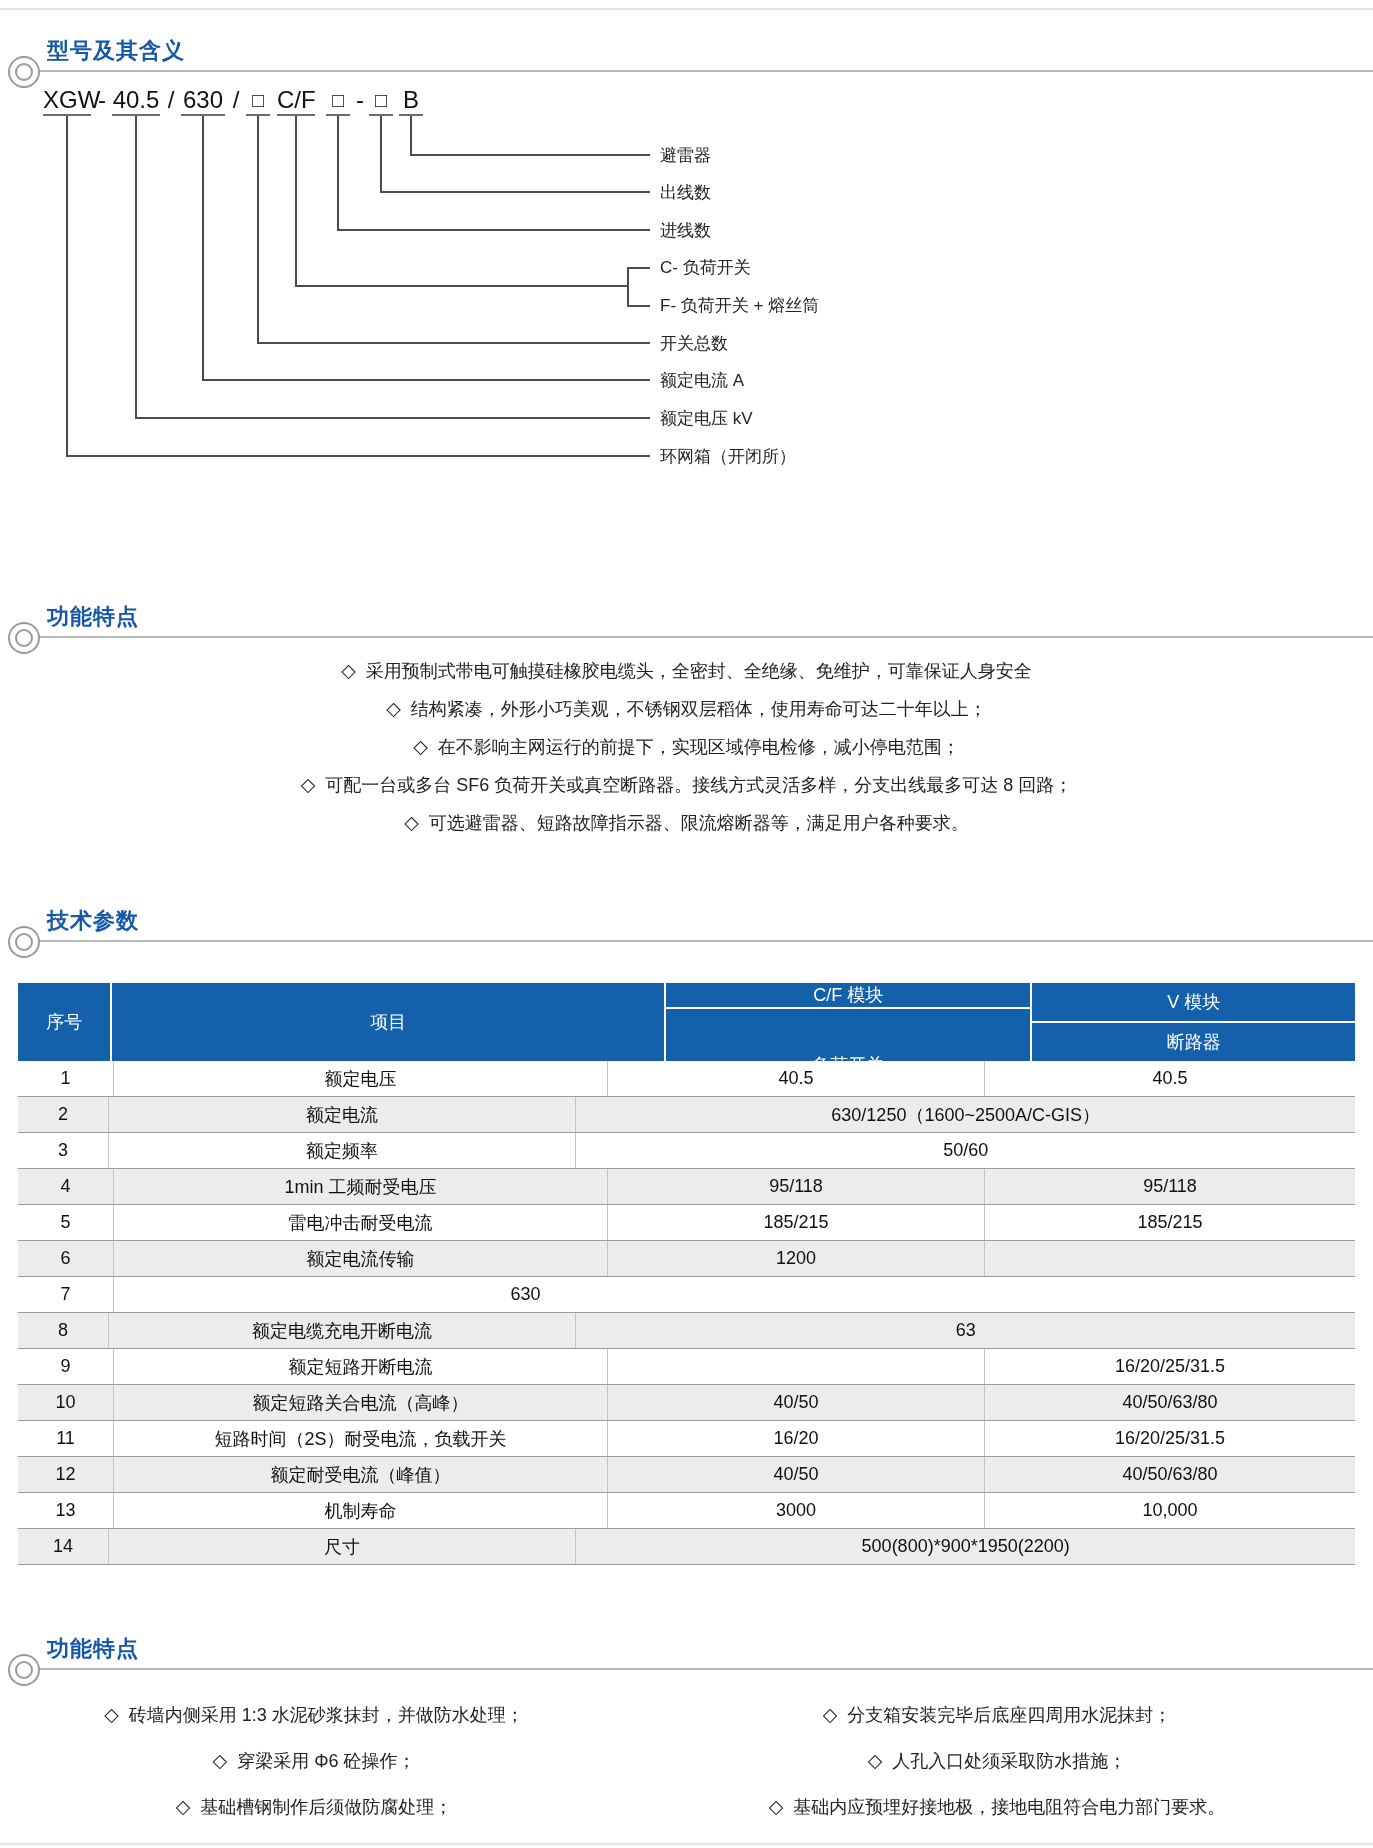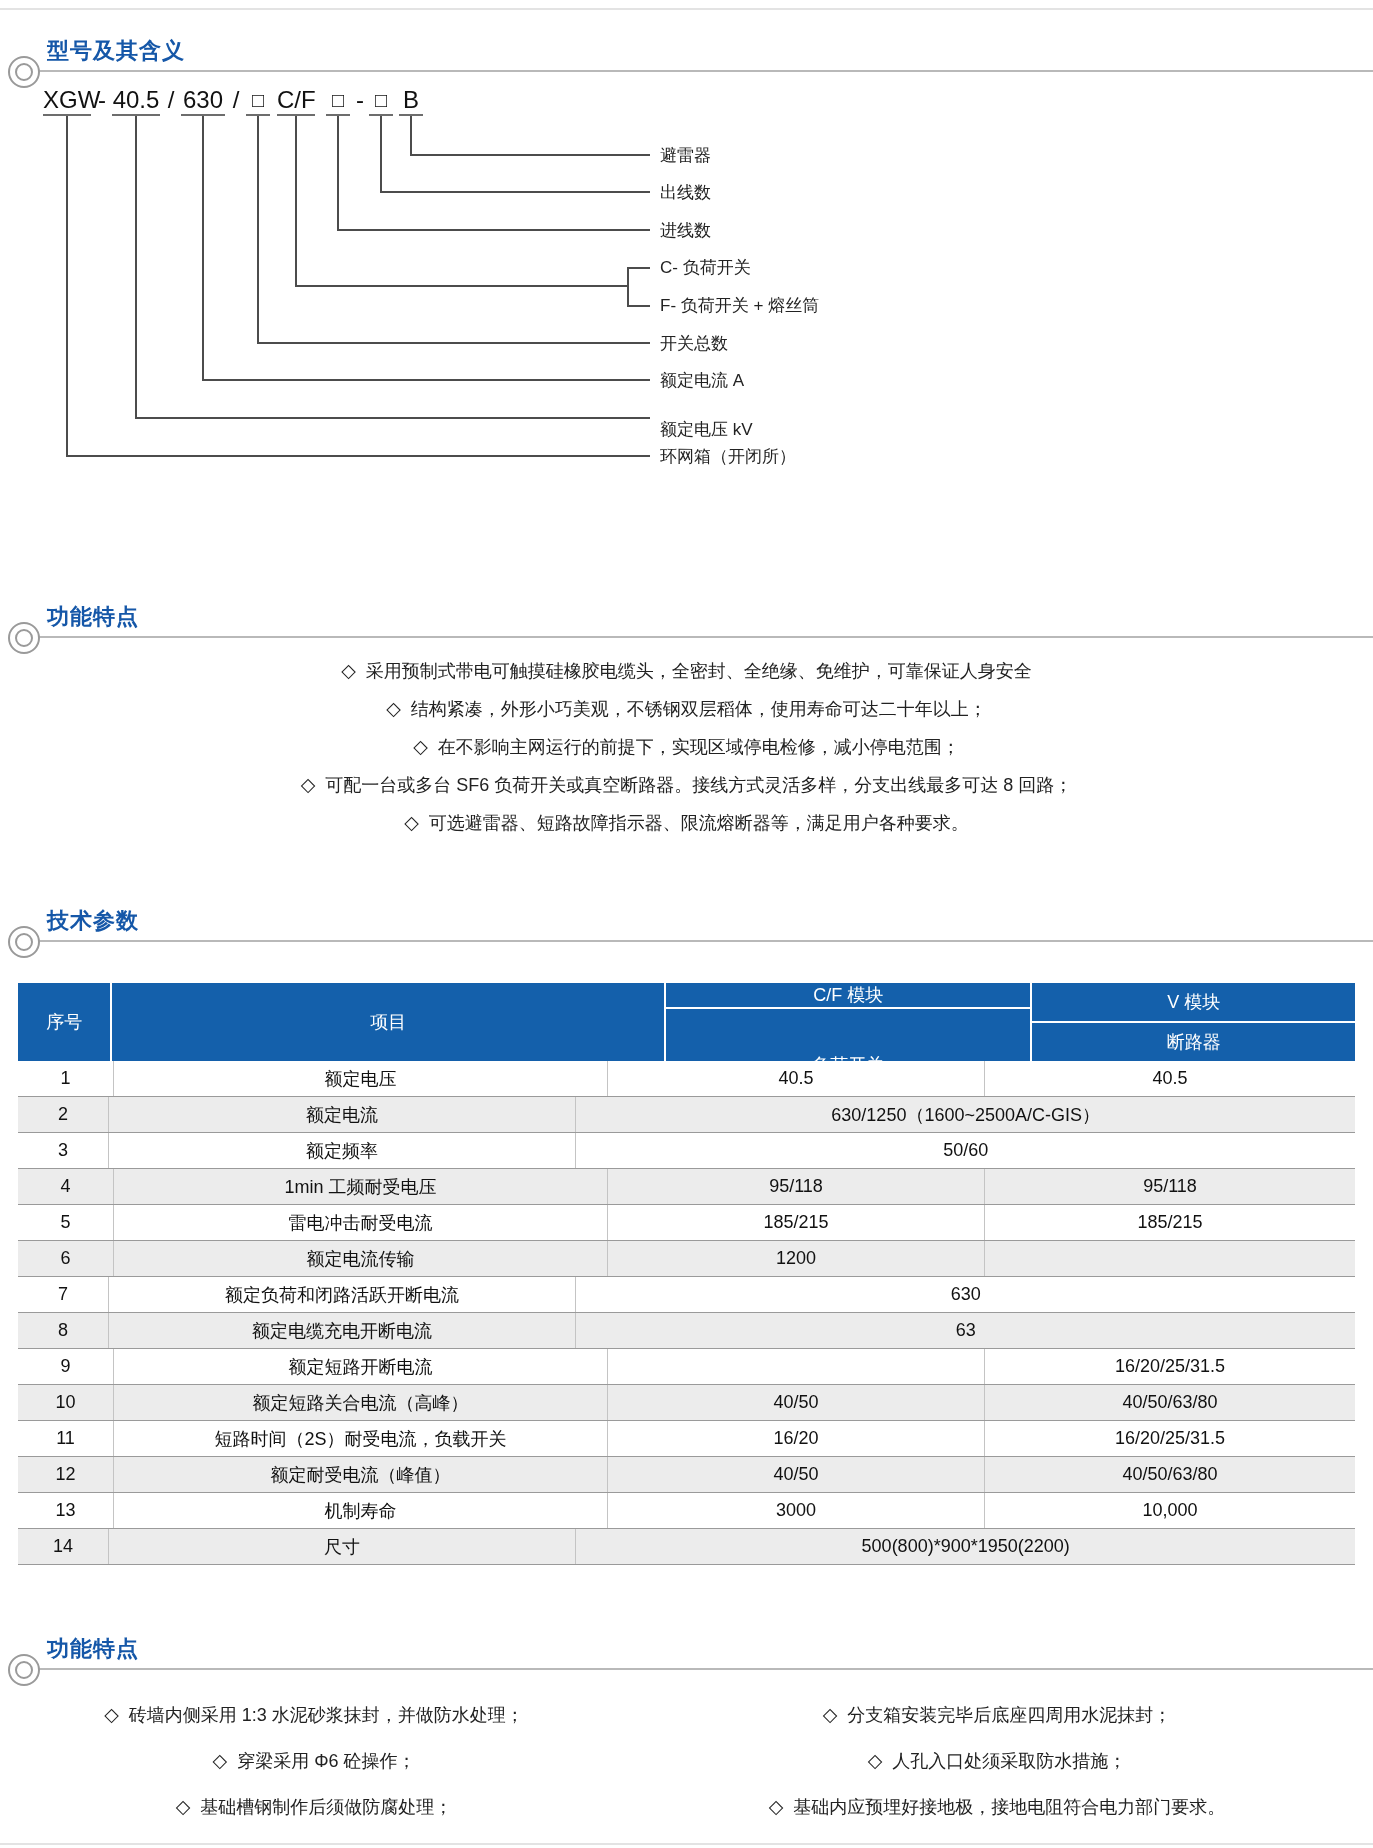--- a/index.html
+++ b/index.html
@@ -116,21 +116,21 @@
   <div class="hline" style="left:66px;top:455px;width:584px;"></div>
 </div>
 
 <div class="dlabel" style="top:143px;">避雷器</div>
 <div class="dlabel" style="top:180px;">出线数</div>
 <div class="dlabel" style="top:218px;">进线数</div>
 <div class="dlabel" style="top:255px;">C- 负荷开关</div>
 <div class="dlabel" style="top:293px;">F- 负荷开关 + 熔丝筒</div>
 <div class="dlabel" style="top:331px;">开关总数</div>
 <div class="dlabel" style="top:368px;">额定电流 A</div>
-<div class="dlabel" style="top:417px;">额定电压 kV</div>
+<div class="dlabel" style="top:406px;">额定电压 kV</div>
 <div class="dlabel" style="top:444px;">环网箱（开闭所）</div>
 
 <div class="sec" style="top:578px;height:60px;">
   <div class="line" style="top:58px;"></div>
   <div class="title" style="bottom:6px;">功能特点</div>
   <div class="ring-outer" style="top:44px;">
       <div class="ring-inner"></div>
     </div>
 </div>
 
@@ -193,21 +193,20 @@
         <div class="c c4">185/215</div>
       </div>
       <div class="trow alt">
         <div class="c c1">6</div>
         <div class="c c2">额定电流传输</div>
         <div class="c c3">1200</div>
         <div class="c c4"></div>
       </div>
       <div class="trow">
         <div class="c c1">7</div>
-        <div class="c c2">额定负荷和闭路活跃开断电流</div>
         <div class="c c34">630</div>
       </div>
       <div class="trow alt">
         <div class="c c1">8</div>
         <div class="c c2">额定电缆充电开断电流</div>
         <div class="c c34">63</div>
       </div>
       <div class="trow">
         <div class="c c1">9</div>
         <div class="c c2">额定短路开断电流</div>

